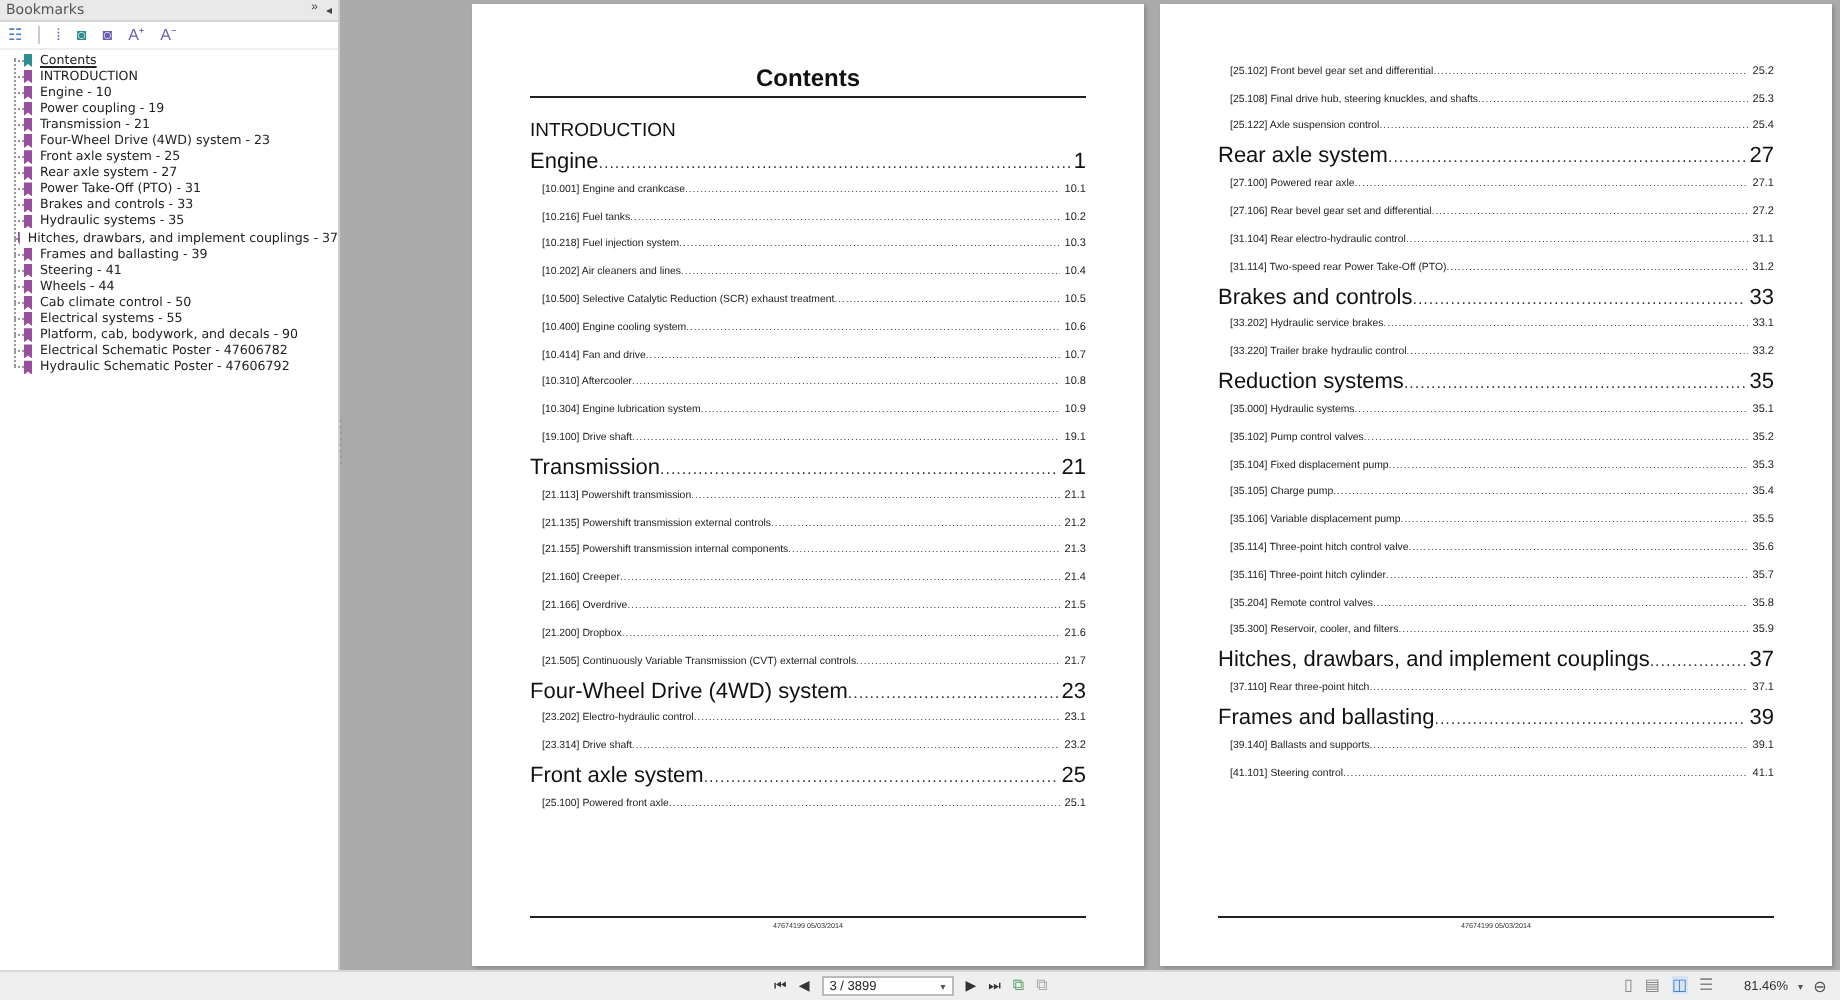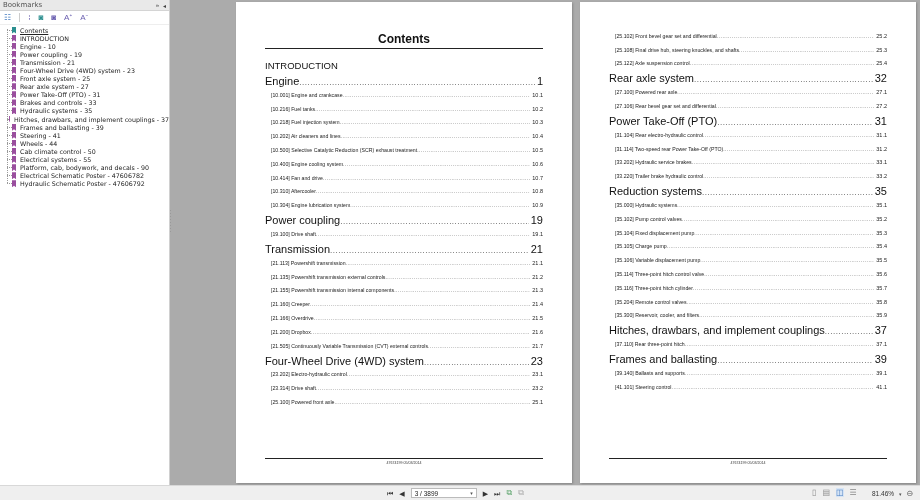--- a/index.html
+++ b/index.html
@@ -217,25 +217,20 @@
               <div class="row sub">
                 <span class="lbl">[10.310] Aftercooler</span>
                 <span class="dots"></span>
                 <span class="num">10.8</span>
               </div>
               <div class="row sub">
                 <span class="lbl">[10.304] Engine lubrication system</span>
                 <span class="dots"></span>
                 <span class="num">10.9</span>
               </div>
-              <div class="row sec">
-                <span class="lbl">Power coupling</span>
-                <span class="dots"></span>
-                <span class="num">19</span>
-              </div>
               <div class="row sub">
                 <span class="lbl">[19.100] Drive shaft</span>
                 <span class="dots"></span>
                 <span class="num">19.1</span>
               </div>
               <div class="row sec">
                 <span class="lbl">Transmission</span>
                 <span class="dots"></span>
                 <span class="num">21</span>
               </div>
@@ -281,20 +276,25 @@
               </div>
               <div class="row sub">
                 <span class="lbl">[23.202] Electro-hydraulic control</span>
                 <span class="dots"></span>
                 <span class="num">23.1</span>
               </div>
               <div class="row sub">
                 <span class="lbl">[23.314] Drive shaft</span>
                 <span class="dots"></span>
                 <span class="num">23.2</span>
+              </div>
+              <div class="row sec">
+                <span class="lbl">Front axle system</span>
+                <span class="dots"></span>
+                <span class="num">25</span>
               </div>
               <div class="row sub">
                 <span class="lbl">[25.100] Powered front axle</span>
                 <span class="dots"></span>
                 <span class="num">25.1</span>
               </div>
             </div>
         </div>
         <div class="foot-rule" style="top:456px"></div>
         <div class="foot-text" style="top:459px">47674199 05/03/2014</div>
@@ -316,46 +316,46 @@
                 <span class="num">25.3</span>
               </div>
               <div class="row sub">
                 <span class="lbl">[25.122] Axle suspension control</span>
                 <span class="dots"></span>
                 <span class="num">25.4</span>
               </div>
               <div class="row sec">
                 <span class="lbl">Rear axle system</span>
                 <span class="dots"></span>
-                <span class="num">32</span>
+                <span class="num">27</span>
               </div>
               <div class="row sub">
                 <span class="lbl">[27.100] Powered rear axle</span>
                 <span class="dots"></span>
                 <span class="num">27.1</span>
               </div>
               <div class="row sub">
                 <span class="lbl">[27.106] Rear bevel gear set and differential</span>
                 <span class="dots"></span>
                 <span class="num">27.2</span>
               </div>
-              <div class="row sec">
-                <span class="lbl">Power Take-Off (PTO)</span>
-                <span class="dots"></span>
-                <span class="num">31</span>
-              </div>
               <div class="row sub">
                 <span class="lbl">[31.104] Rear electro-hydraulic control</span>
                 <span class="dots"></span>
                 <span class="num">31.1</span>
               </div>
               <div class="row sub">
                 <span class="lbl">[31.114] Two-speed rear Power Take-Off (PTO)</span>
                 <span class="dots"></span>
                 <span class="num">31.2</span>
+              </div>
+              <div class="row sec">
+                <span class="lbl">Brakes and controls</span>
+                <span class="dots"></span>
+                <span class="num">33</span>
               </div>
               <div class="row sub">
                 <span class="lbl">[33.202] Hydraulic service brakes</span>
                 <span class="dots"></span>
                 <span class="num">33.1</span>
               </div>
               <div class="row sub">
                 <span class="lbl">[33.220] Trailer brake hydraulic control</span>
                 <span class="dots"></span>
                 <span class="num">33.2</span>

